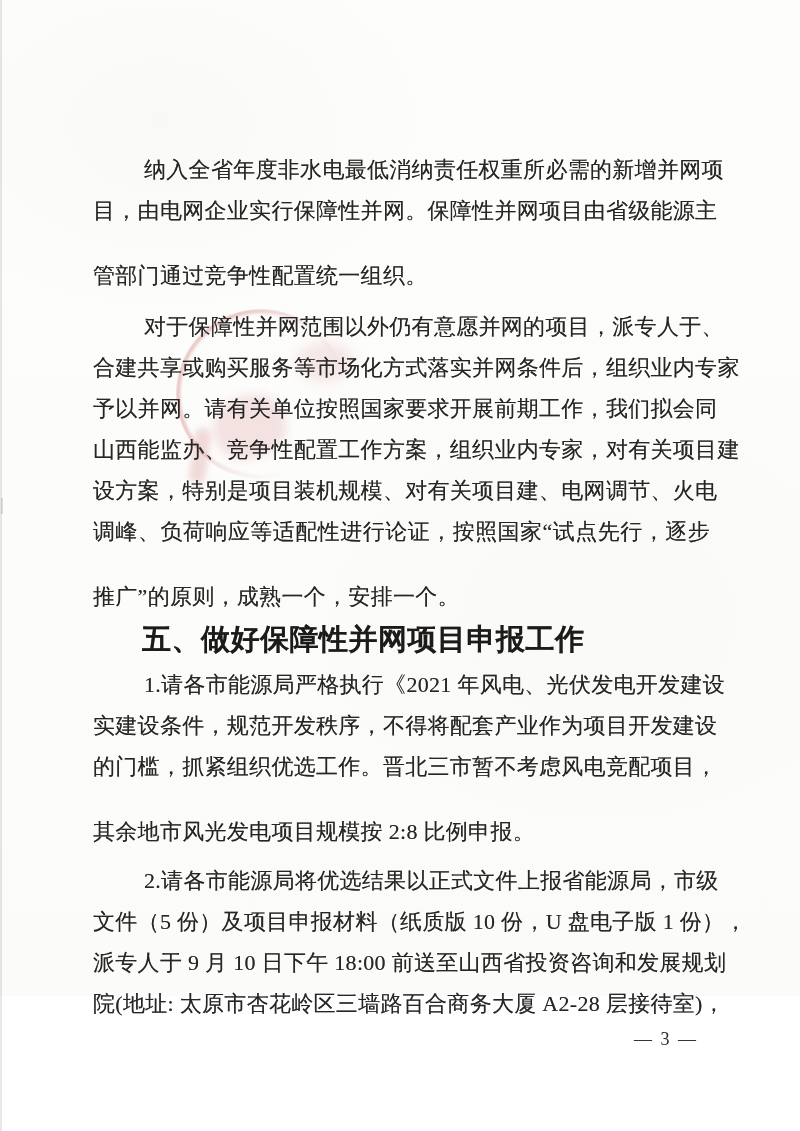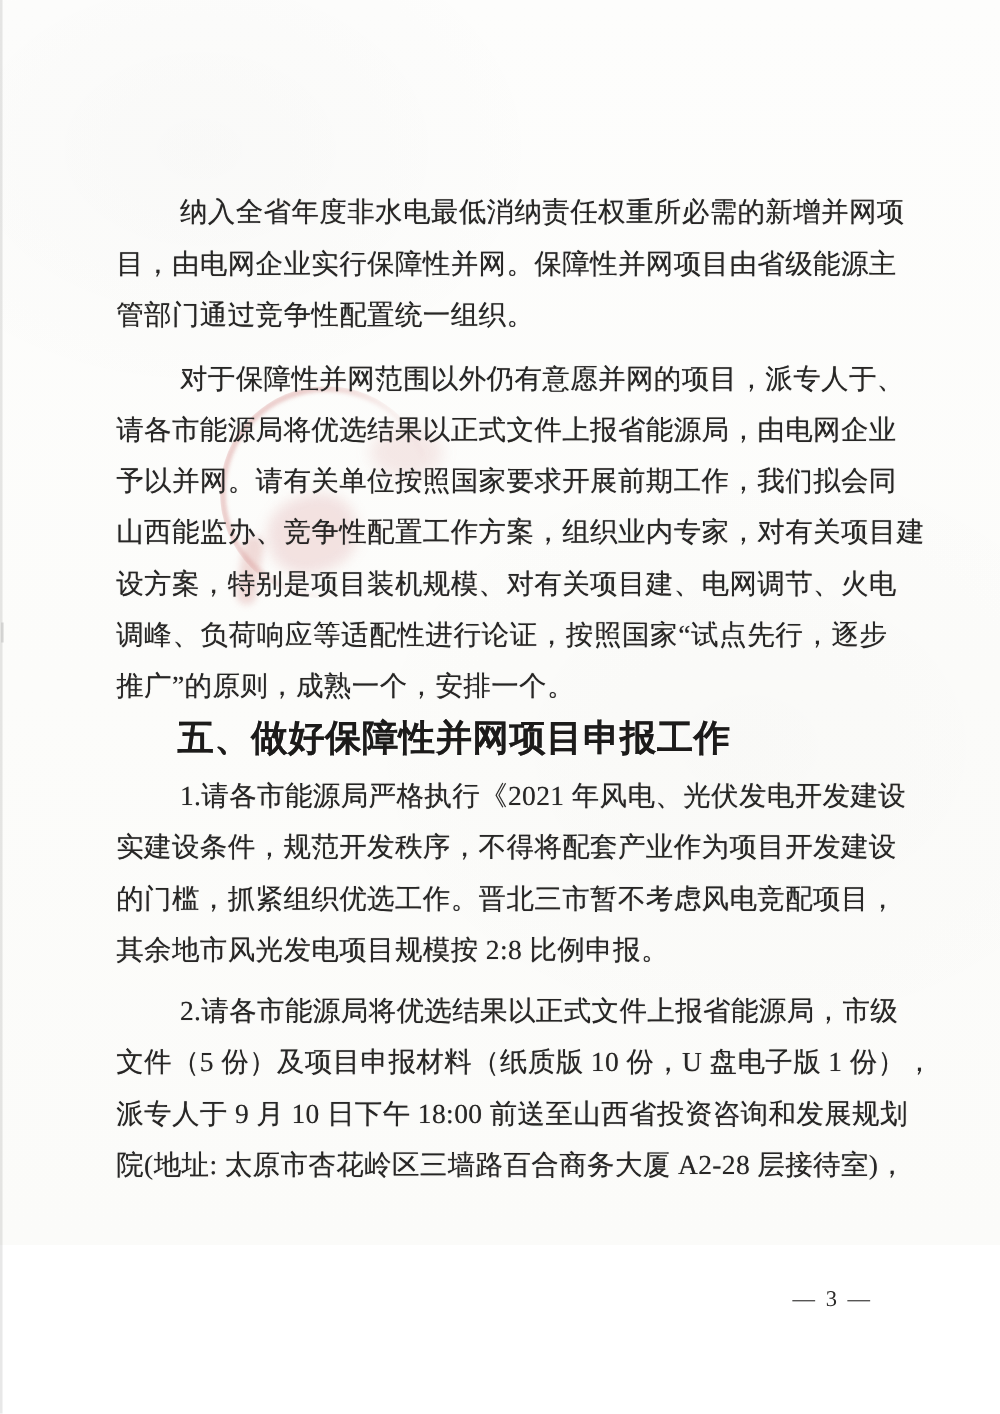--- a/index.html
+++ b/index.html
@@ -50,21 +50,21 @@
     letter-spacing: 0.3px;
     white-space: nowrap;
     text-align: justify;
     text-align-last: justify;
     text-justify: inter-character;
     overflow: visible;
     color: #272625;
     text-shadow: 0 0 0.6px rgba(40,40,40,0.55);
   }
   .line.first { text-indent: 51px; }
-  .line.last { text-align-last: left; }
+  .line.last { text-align-last: left; margin-top: 24px; }
   .heading {
     height: 41px;
     line-height: 41px;
     margin: 0 0 4px 0;
     font-size: 29px;
     font-weight: 700;
     font-family: "Liberation Sans", "DejaVu Sans", sans-serif;
     color: #1c1b1a;
     text-indent: 49px;
     letter-spacing: 0.5px;
@@ -137,21 +137,21 @@
   </div>
 
   <div class="content">
     <div class="para para-p1">
         <div class="line first">纳入全省年度非水电最低消纳责任权重所必需的新增并网项</div>
         <div class="line">目，由电网企业实行保障性并网。保障性并网项目由省级能源主</div>
         <div class="line last">管部门通过竞争性配置统一组织。</div>
       </div>
     <div class="para para-p2">
         <div class="line first">对于保障性并网范围以外仍有意愿并网的项目，派专人于、</div>
-        <div class="line">请各市能源局将优选结果以正式文件上报省能源局，由电网企业</div>
+        <div class="line">合建共享或购买服务等市场化方式落实并网条件后，组织业内专家</div>
         <div class="line">予以并网。请有关单位按照国家要求开展前期工作，我们拟会同</div>
         <div class="line">山西能监办、竞争性配置工作方案，组织业内专家，对有关项目建</div>
         <div class="line">设方案，特别是项目装机规模、对有关项目建、电网调节、火电</div>
         <div class="line">调峰、负荷响应等适配性进行论证，按照国家“试点先行，逐步</div>
         <div class="line last">推广”的原则，成熟一个，安排一个。</div>
       </div>
     <div class="heading">五、做好保障性并网项目申报工作</div>
     <div class="para para-p3">
         <div class="line first">1.请各市能源局严格执行《2021 年风电、光伏发电开发建设</div>
         <div class="line">实建设条件，规范开发秩序，不得将配套产业作为项目开发建设</div>

